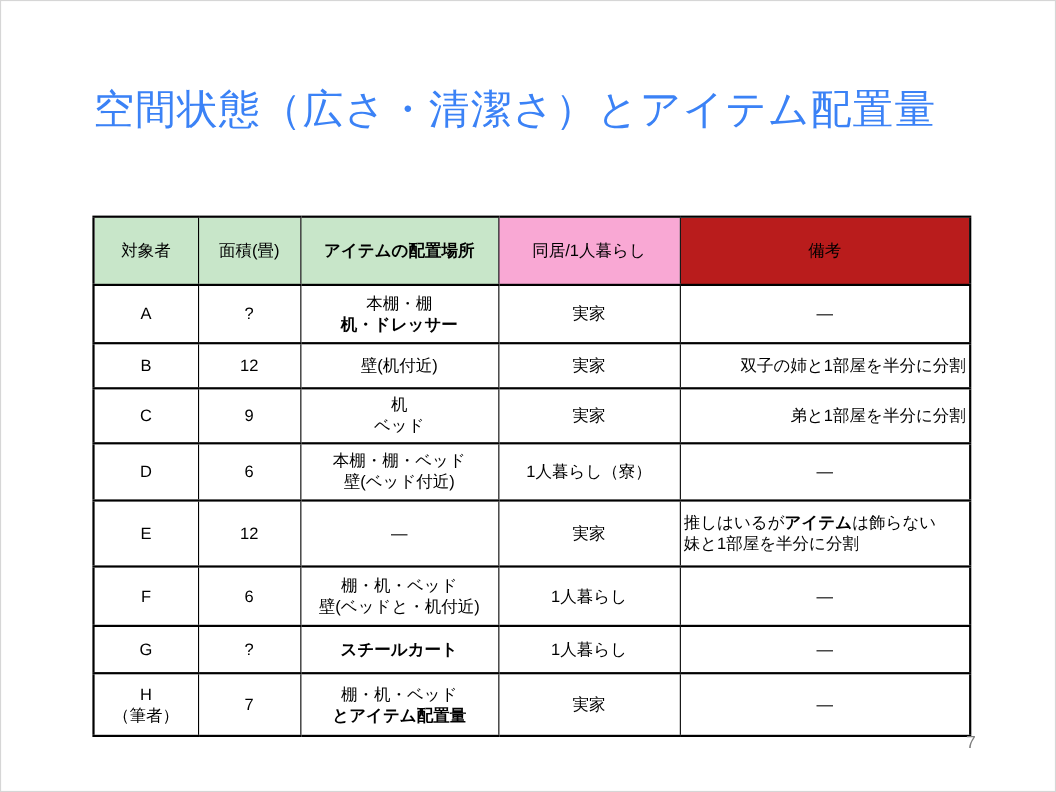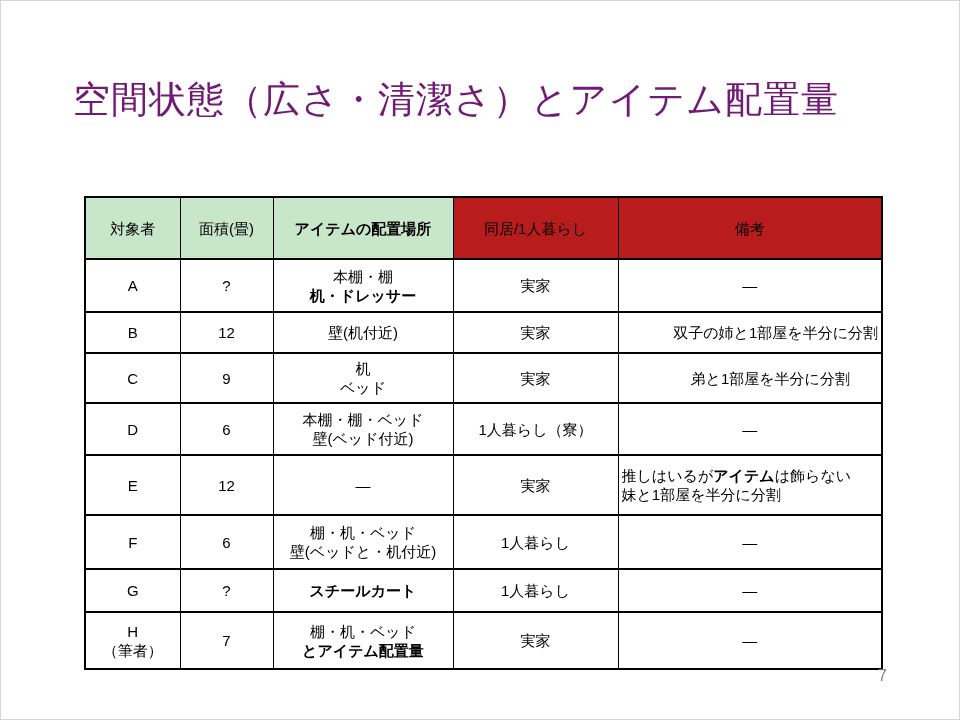--- a/index.html
+++ b/index.html
@@ -14,25 +14,25 @@
   .slide {
     position: absolute;
     inset: 0;
     width: 958px;
     height: 718px;
     border: 1px solid #d6d6d6;
     background: #ffffff;
   }
   .slide-title {
     position: absolute;
-    left: 72px;
+    left: 84px;
     top: 74px;
     font-size: 37px;
     letter-spacing: 1px;
-    color: #701a75;
+    color: #3b82f6;
     white-space: nowrap;
   }
   .table-wrap {
     position: absolute;
     left: 83px;
     top: 195px;
   }
   table.data-table {
     border-collapse: collapse;
     table-layout: fixed;
@@ -84,21 +84,21 @@
         <col style="width:93px">
         <col style="width:180px">
         <col style="width:165px">
         <col style="width:264px">
       </colgroup>
       <thead>
         <tr style="height:62px">
             <th style="background: rgb(200, 230, 201);">対象者</th>
             <th style="background: rgb(200, 230, 201); text-align: center;">面積(畳)</th>
             <th class="b" style="background: rgb(200, 230, 201);">アイテムの配置場所</th>
-            <th style="background: #b91c1c;">同居/1人暮らし</th>
+            <th style="background: #f9a8d4;">同居/1人暮らし</th>
             <th style="background: #b91c1c;">備考</th>
           </tr>
       </thead>
       <tbody>
           <tr style="height: 53px;">
             <td>
               <div class="cell-line"><span>A</span></div>
             </td>
             <td>
               <div class="cell-line"><span>?</span></div>
@@ -138,21 +138,21 @@
             <td>
               <div class="cell-line"><span>9</span></div>
             </td>
             <td>
               <div class="cell-line"><span>机</span></div>
               <div class="cell-line"><span>ベッド</span></div>
             </td>
             <td>
               <div class="cell-line"><span>実家</span></div>
             </td>
-            <td style="text-align: center; padding-left: 44px;">
+            <td style="text-align: right; padding-left: 44px;">
               <div class="cell-line"><span>弟と1部屋を半分に分割</span></div>
             </td>
           </tr>
           <tr style="height: 52px;">
             <td>
               <div class="cell-line"><span>D</span></div>
             </td>
             <td>
               <div class="cell-line"><span>6</span></div>
             </td>

